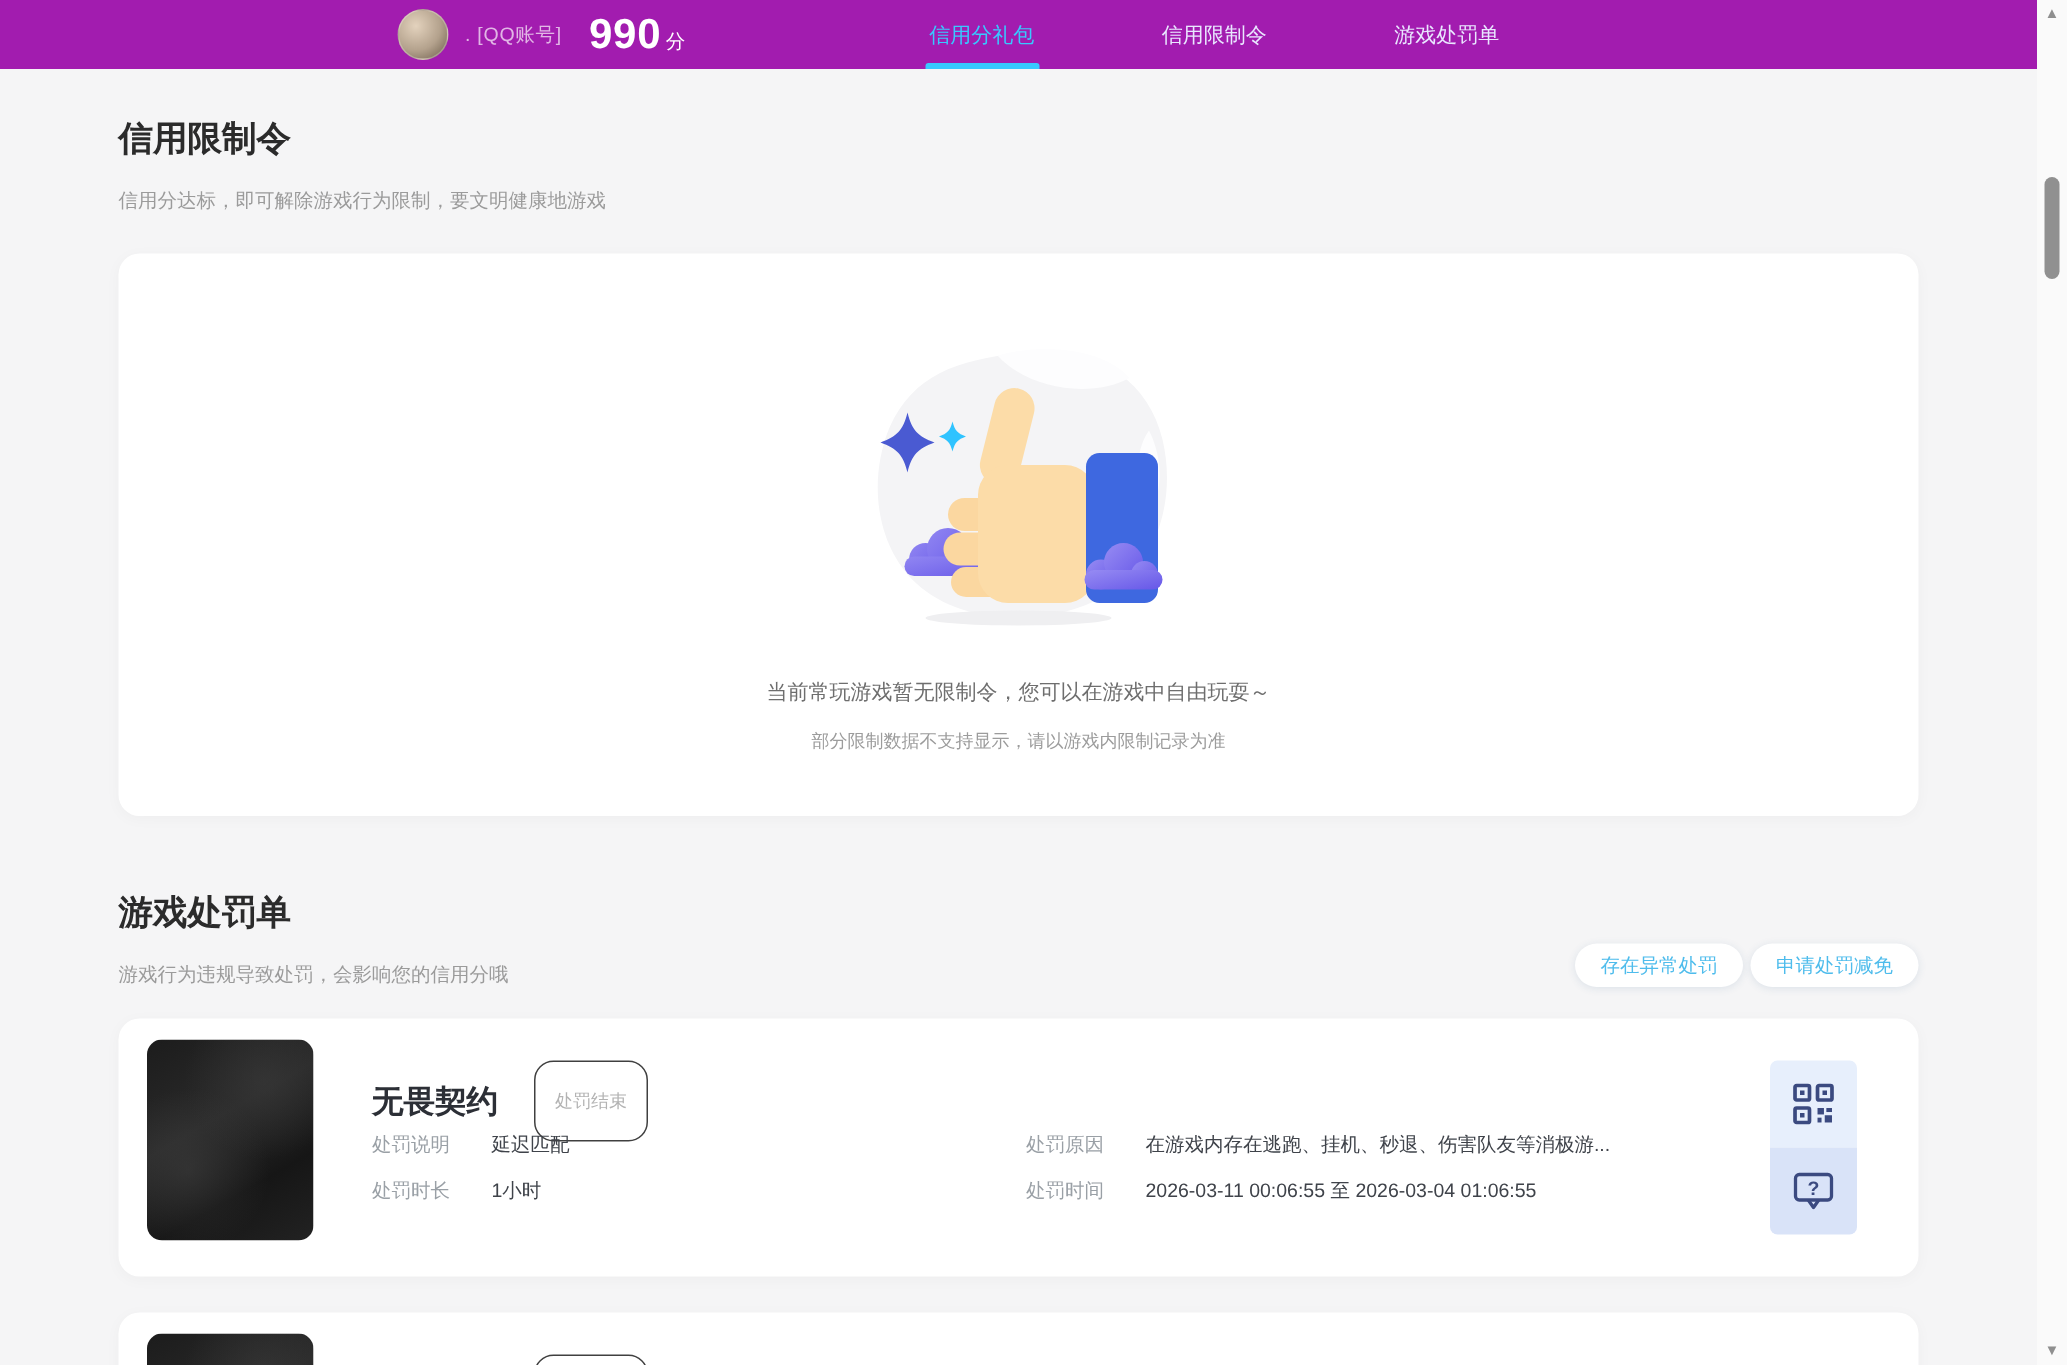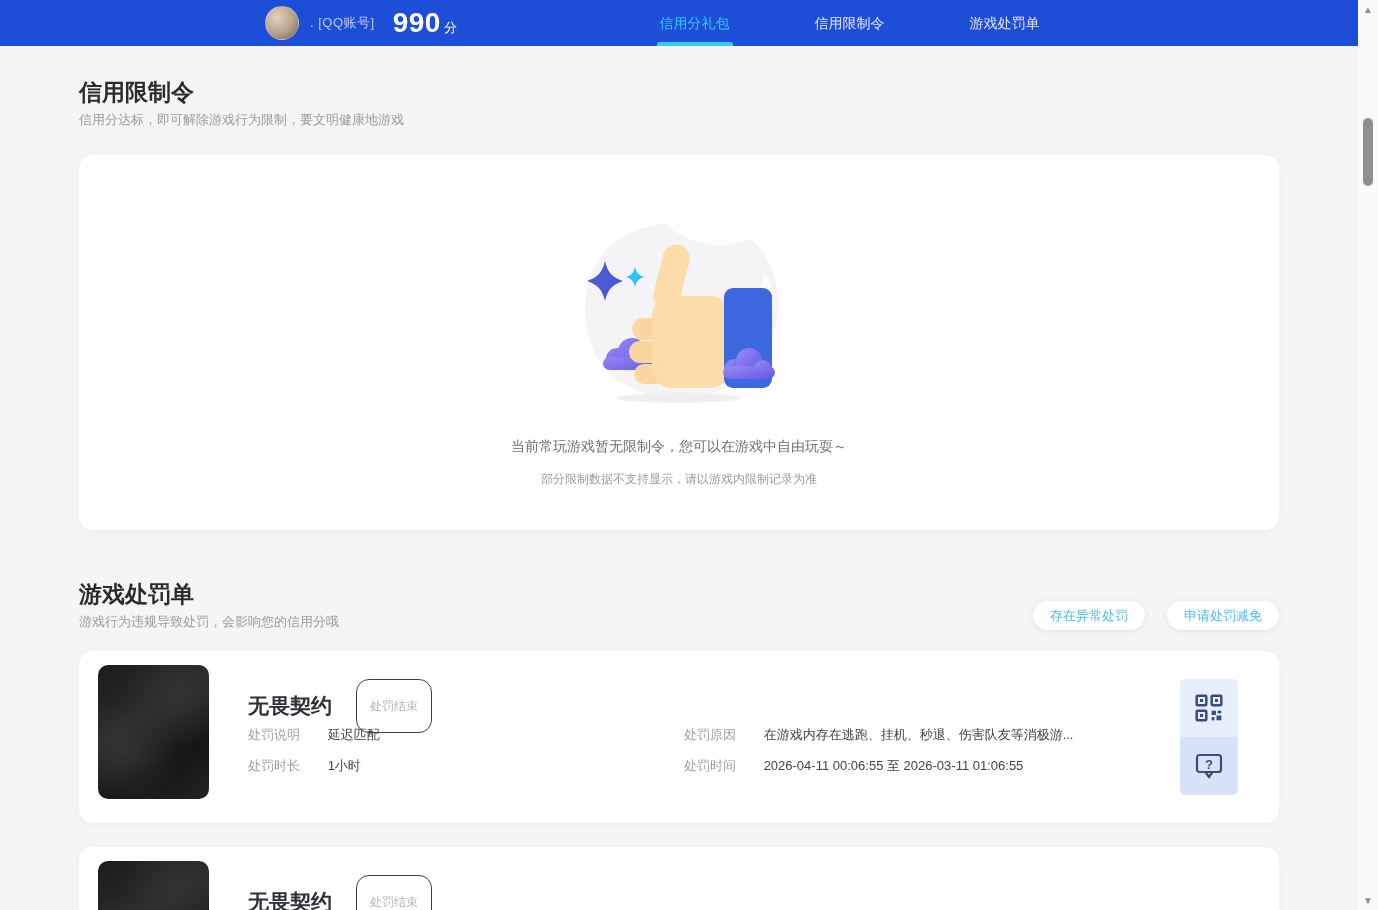--- a/index.html
+++ b/index.html
@@ -1,53 +1,53 @@
 <!DOCTYPE html>
 <html><head>
 <meta charset="utf-8">
 <style>
   * { margin:0; padding:0; box-sizing:border-box; }
   html,body { width:1378px; height:910px; overflow:hidden; background:#f5f5f6;
               font-family:"Liberation Sans","DejaVu Sans",sans-serif; }
   .viewport { position:relative; width:1378px; height:910px; }
 
   
-  .topbar { position:absolute; top:0; left:0; width:1358px; height:46px; background:#1d4ed8; z-index:5; }
+  .topbar { position:absolute; top:0; left:0; width:1358px; height:46px; background:#a21caf; z-index:5; }
   .topbar-inner { position:relative; width:1200px; height:46px; margin:0 auto; }
   .account { position:absolute; left:186px; top:0; height:46px; display:flex; align-items:center; }
   .avatar { width:34px; height:34px; border-radius:50%;
             background:radial-gradient(circle at 35% 32%, #e3d2bd, #b3a18c 55%, #7a6a58 90%);
             border:1px solid rgba(255,255,255,.25); }
   .account-label { margin-left:11px; font-size:13px; color:rgba(255,255,255,.68); letter-spacing:.5px; }
   .score { margin-left:18px; display:flex; align-items:baseline; color:#fff; }
   .score b { font-size:28px; font-weight:700; letter-spacing:.5px; }
   .score i { font-style:normal; font-size:13px; margin-left:3px; }
-  .tabs { position:absolute; left:538px; top:0; height:46px; display:flex; }
+  .tabs { position:absolute; left:498px; top:0; height:46px; display:flex; }
   .tab { position:relative; width:155px; height:46px; line-height:46px; text-align:center;
          font-size:14px; color:#e9e7ff; cursor:pointer; }
   .tab.active { color:#38c9ff; }
   .tab-underline { position:absolute; left:50%; bottom:0; transform:translateX(-50%);
                    width:76px; height:4px; background:#38c9ff; border-radius:2px 2px 0 0; }
 
   
   .content { position:absolute; top:46px; left:0; width:1358px; height:864px; }
   .container { width:1200px; margin:0 auto; }
   .sec-head h2 { font-size:23px; font-weight:700; color:#2b2b2b; }
-  .sec-sub { margin-top:3px; font-size:13px; color:#9b9b9b; }
+  .sec-sub { margin-top:17px; font-size:13px; color:#9b9b9b; }
   .restriction { padding-top:31px; }
 
   .panel { margin-top:26px; height:375px; background:#fff; border-radius:14px;
            box-shadow:0 2px 10px rgba(0,0,0,.03); text-align:center; }
   .illu { margin-top:56px; display:inline-block; }
   .empty-main { margin-top:28px; font-size:14px; color:#6e6e6e; }
   .empty-note { margin-top:15px; font-size:12px; color:#9c9c9c; }
 
   .punish { margin-top:49px; }
   .punish-head { display:flex; justify-content:space-between; align-items:flex-end; }
-  .actions { display:flex; gap:22px; margin-bottom:1px; }
+  .actions { display:flex; gap:5px; margin-bottom:1px; }
   .pill-btn { height:29px; padding:0 17px; line-height:29px; background:#fff; border:none;
               border-radius:15px; font-size:13px; color:#4ebcec; cursor:pointer;
               box-shadow:0 1px 6px rgba(40,90,140,.12);
               font-family:"Liberation Sans","DejaVu Sans",sans-serif; }
 
   .card { position:relative; margin-top:20px; height:172px; background:#fff; border-radius:14px;
           box-shadow:0 2px 10px rgba(0,0,0,.03); }
   .card + .card { margin-top:24px; }
   .thumb { position:absolute; left:19px; top:14px; width:111px; height:134px; border-radius:10px;
            background:
@@ -186,21 +186,21 @@
           <div class="field f1">
             <span class="lab">处罚原因</span>
             <span class="val">在游戏内存在逃跑、挂机、秒退、伤害队友等消极游...</span>
           </div>
           <div class="field f2">
             <span class="lab">处罚时长</span>
             <span class="val">1小时</span>
           </div>
           <div class="field f3">
             <span class="lab">处罚时间</span>
-            <span class="val">2026-04-11 00:06:55 至 2026-03-11 01:06:55</span>
+            <span class="val">2026-03-11 00:06:55 至 2026-03-04 01:06:55</span>
           </div>
           <div class="card-tools">
             <button class="tool-btn tool-qr">
               <svg width="30" height="30" viewBox="0 0 28 28" aria-hidden="true">
                 <g fill="none" stroke="#3b4a80" stroke-width="2.3">
                   <rect x="2.5" y="2.5" width="9" height="9" rx="1"></rect>
                   <rect x="16.5" y="2.5" width="9" height="9" rx="1"></rect>
                   <rect x="2.5" y="16.5" width="9" height="9" rx="1"></rect>
                 </g>
                 <g fill="#3b4a80">

